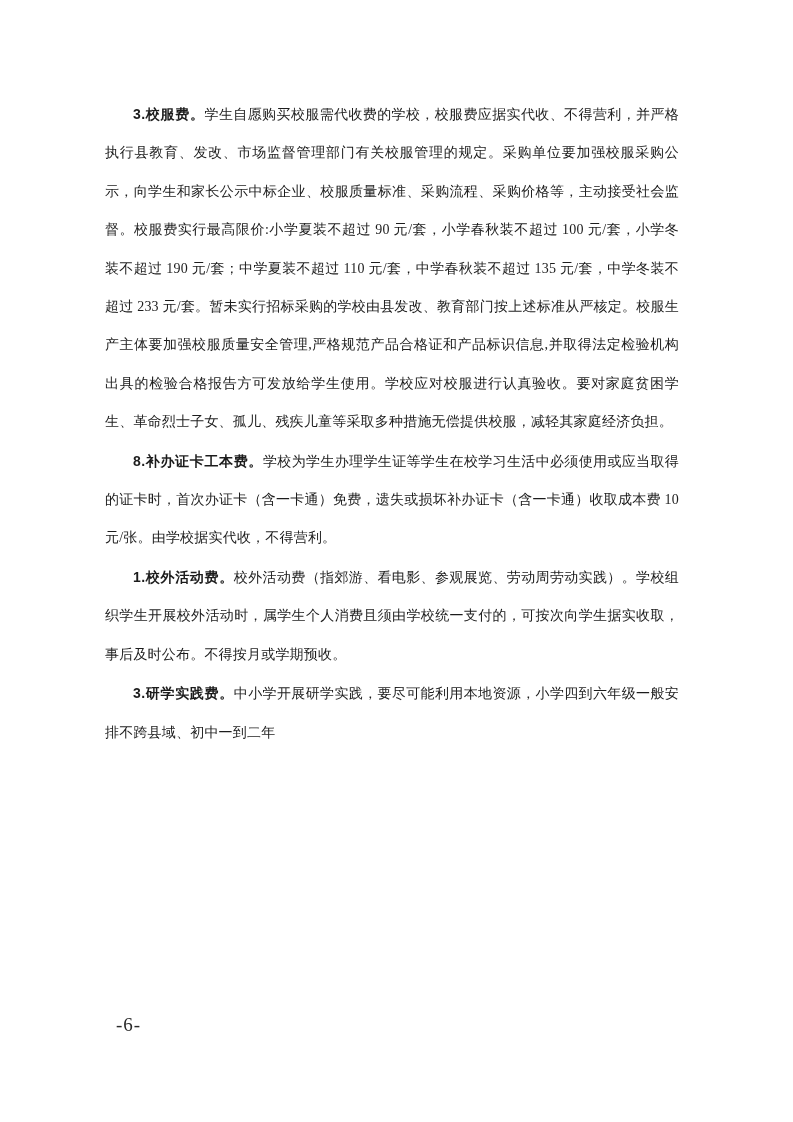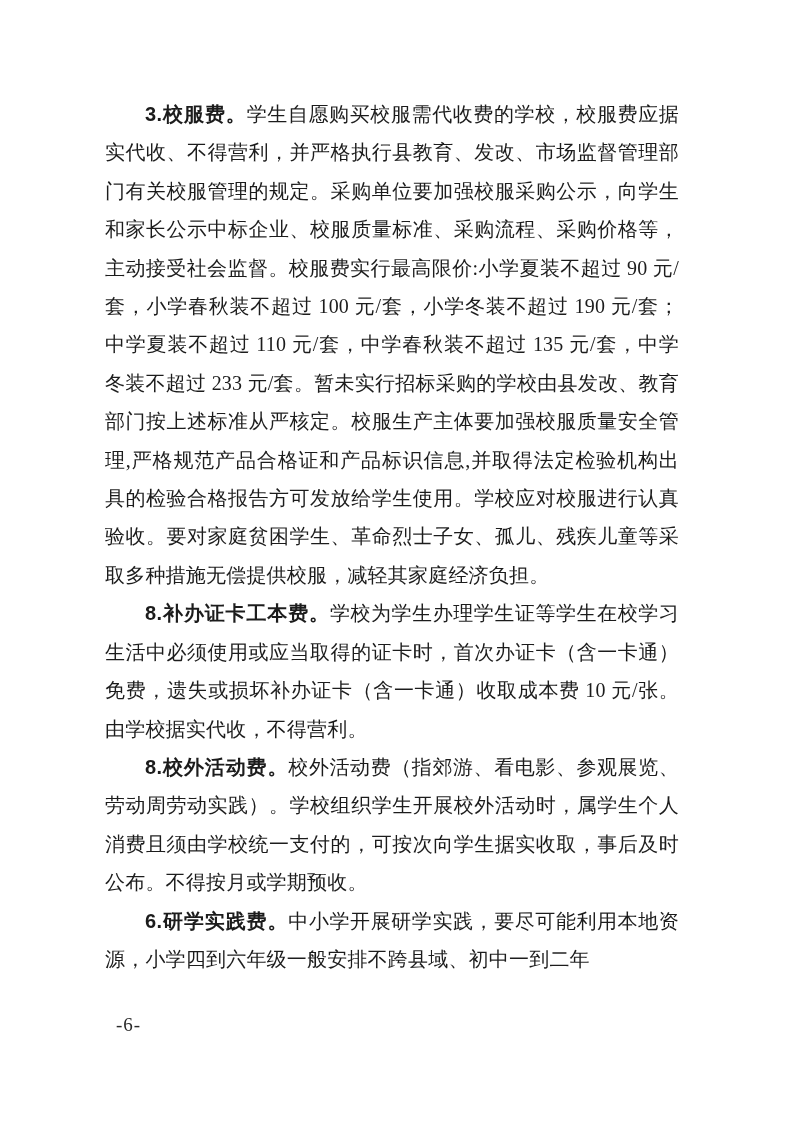--- a/index.html
+++ b/index.html
@@ -18,21 +18,21 @@
     height: 1122px;
     background: #ffffff;
     overflow: hidden;
     color: #1c1c1c;
   }
   .content {
     position: absolute;
     left: 105px;
     top: 95px;
     width: 574px;
-    font-size: 20px;
+    font-size: 14px;
     line-height: 38.4px;
     text-align: justify;
     text-justify: inter-character;
     letter-spacing: 0.2px;
   }
   p.para {
     margin: 0;
     padding: 0;
     text-indent: 2em;
   }
@@ -53,20 +53,20 @@
 </head>
 <body>
 
 <div class="page">
   <div class="content">
 
     <p class="para"><b class="lead">3.校服费。</b><span>学生自愿购买校服需代收费的学校，校服费应据实代收、不得营利，并严格执行县教育、发改、市场监督管理部门有关校服管理的规定。采购单位要加强校服采购公示，向学生和家长公示中标企业、校服质量标准、采购流程、采购价格等，主动接受社会监督。校服费实行最高限价:小学夏装不超过 90 元/套，小学春秋装不超过 100 元/套，小学冬装不超过 190 元/套；中学夏装不超过 110 元/套，中学春秋装不超过 135 元/套，中学冬装不超过 233 元/套。暂未实行招标采购的学校由县发改、教育部门按上述标准从严核定。校服生产主体要加强校服质量安全管理,严格规范产品合格证和产品标识信息,并取得法定检验机构出具的检验合格报告方可发放给学生使用。学校应对校服进行认真验收。要对家庭贫困学生、革命烈士子女、孤儿、残疾儿童等采取多种措施无偿提供校服，减轻其家庭经济负担。</span></p>
 
     <p class="para"><b class="lead">8.补办证卡工本费。</b><span>学校为学生办理学生证等学生在校学习生活中必须使用或应当取得的证卡时，首次办证卡（含一卡通）免费，遗失或损坏补办证卡（含一卡通）收取成本费 10 元/张。由学校据实代收，不得营利。</span></p>
 
-    <p class="para"><b class="lead">8.校外活动费。</b><span>校外活动费（指郊游、看电影、参观展览、劳动周劳动实践）。学校组织学生开展校外活动时，属学生个人消费且须由学校统一支付的，可按次向学生据实收取，事后及时公布。不得按月或学期预收。</span></p>
+    <p class="para"><b class="lead">1.校外活动费。</b><span>校外活动费（指郊游、看电影、参观展览、劳动周劳动实践）。学校组织学生开展校外活动时，属学生个人消费且须由学校统一支付的，可按次向学生据实收取，事后及时公布。不得按月或学期预收。</span></p>
 
-    <p class="para"><b class="lead">6.研学实践费。</b><span>中小学开展研学实践，要尽可能利用本地资源，小学四到六年级一般安排不跨县域、初中一到二年</span></p>
+    <p class="para"><b class="lead">3.研学实践费。</b><span>中小学开展研学实践，要尽可能利用本地资源，小学四到六年级一般安排不跨县域、初中一到二年</span></p>
 
   </div>
 
   <div class="page-number">-6-</div>
 </div>
 
 </body></html>

